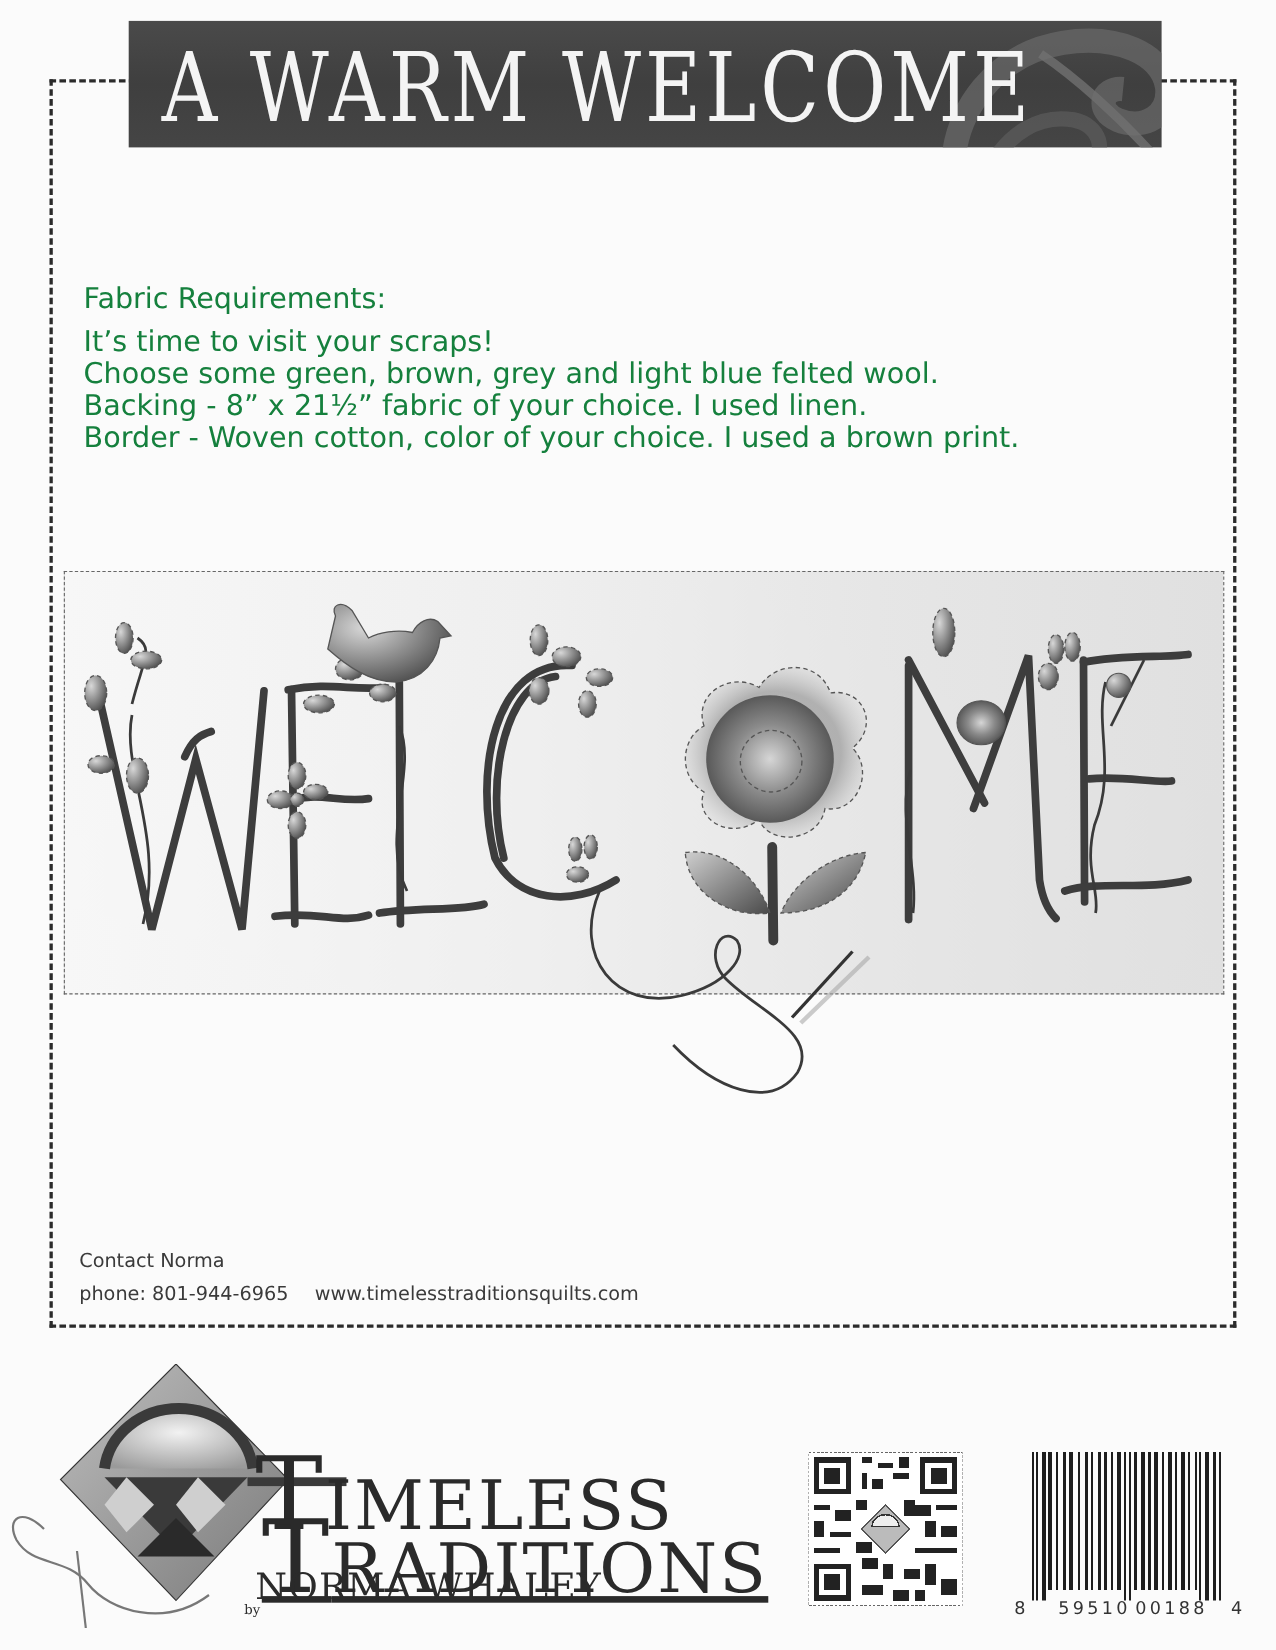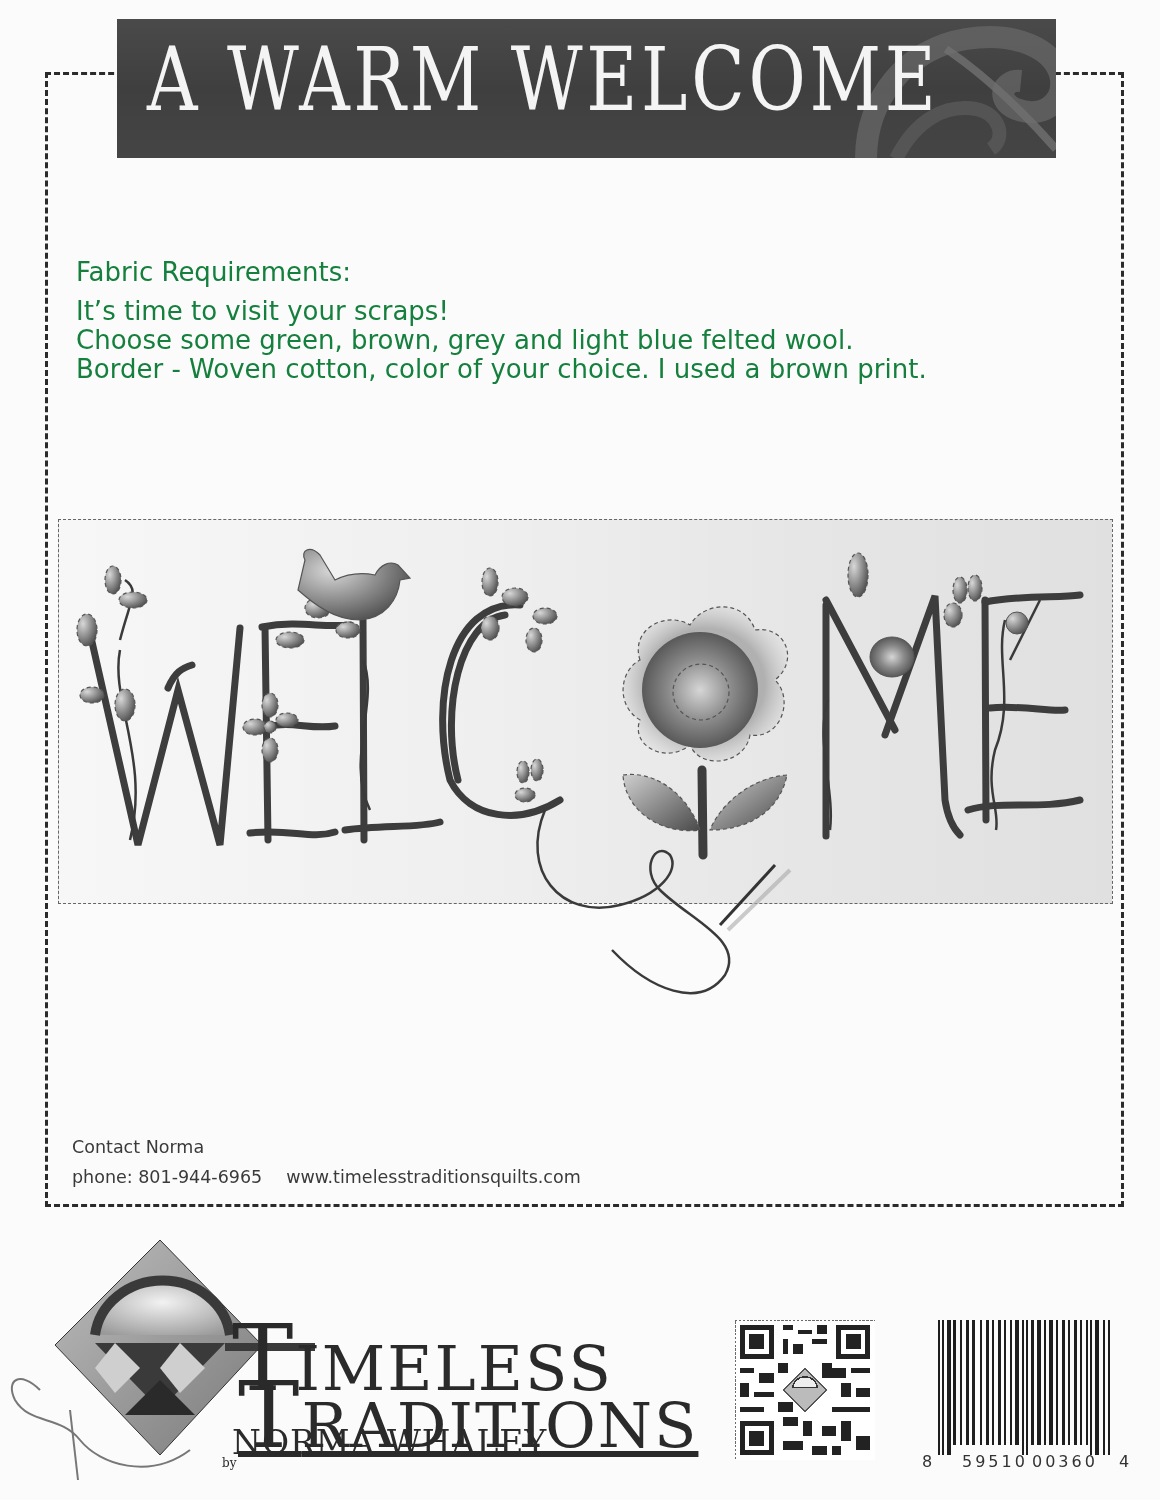--- a/index.html
+++ b/index.html
@@ -6,21 +6,21 @@
   body {
     width:1160px; height:1500px; position:relative; overflow:hidden;
     background:#fbfbfb; color:#2a2a2a;
     font-family:"DejaVu Sans", sans-serif;
   }
   .outer-border {
     position:absolute; left:45px; top:72px; width:1079px; height:1135px;
     border:3px dashed #2b2b2b; box-sizing:border-box;
   }
   .banner {
-    position:absolute; left:117px; top:19px; width:939px; height:139px;
+    position:absolute; left:117px; top:19px; width:939px; height:115px;
     background:linear-gradient(180deg,#4a4a4a 0%,#3f3f3f 50%,#454545 100%);
     overflow:hidden;
   }
   .banner .swirl {
     position:absolute; right:-10px; top:-10px; width:240px; height:150px;
   }
   .banner-title {
     position:absolute; left:30px; top:10px; right:60px; height:100px;
     display:flex; align-items:center;
     font-family:"DejaVu Serif", serif; font-weight:300;
@@ -77,20 +77,21 @@
     <path d="M70,150 C90,110 120,95 150,100 C175,105 180,130 165,140" fill="none" stroke="#5c5c5c" stroke-width="14" opacity="0.7"></path>
     <path d="M120,40 C150,60 190,95 230,140" fill="none" stroke="#707070" stroke-width="8" opacity="0.8"></path>
   </svg>
   <div class="banner-title">A Warm Welcome</div>
 </div>
 
 <div class="fabric">
   <div class="heading">Fabric Requirements:</div>
   <div class="line">It’s time to visit your scraps!</div>
   <div class="line">Choose some green, brown, grey and light blue felted wool.</div>
+  <div class="line">Backing - 8” x 21½” fabric of your choice.  I used linen.</div>
   <div class="line">Border - Woven cotton, color of your choice.  I used a brown print.</div>
 </div>
 
 <div class="welcome-panel"></div>
 
 <svg class="welcome-art" viewBox="0 0 1160 1050">
   <defs>
     <radialGradient id="leafG" cx="30%" cy="30%" r="80%">
       <stop offset="0" stop-color="#d8d8d8"></stop>
         <stop offset="1" stop-color="#4a4a4a"></stop>
@@ -308,14 +309,14 @@
     <rect x="142" y="0" width="2" height="125"></rect>
       <rect x="148" y="0" width="2" height="125"></rect>
     <rect x="152" y="0" width="2" height="135"></rect>
       <rect x="157" y="0" width="4" height="135"></rect>
     <rect x="165" y="0" width="2" height="135"></rect>
       <rect x="170" y="0" width="2" height="135"></rect>
   </g>
 </svg>
 <div class="barcode-digits" style="left:922px;">8</div>
 <div class="barcode-digits" style="left:962px; letter-spacing:3px;">59510</div>
-<div class="barcode-digits" style="left:1032px; letter-spacing:3px;">00360</div>
+<div class="barcode-digits" style="left:1032px; letter-spacing:3px;">00188</div>
 <div class="barcode-digits" style="left:1119px;">4</div>
 
 </body></html>

